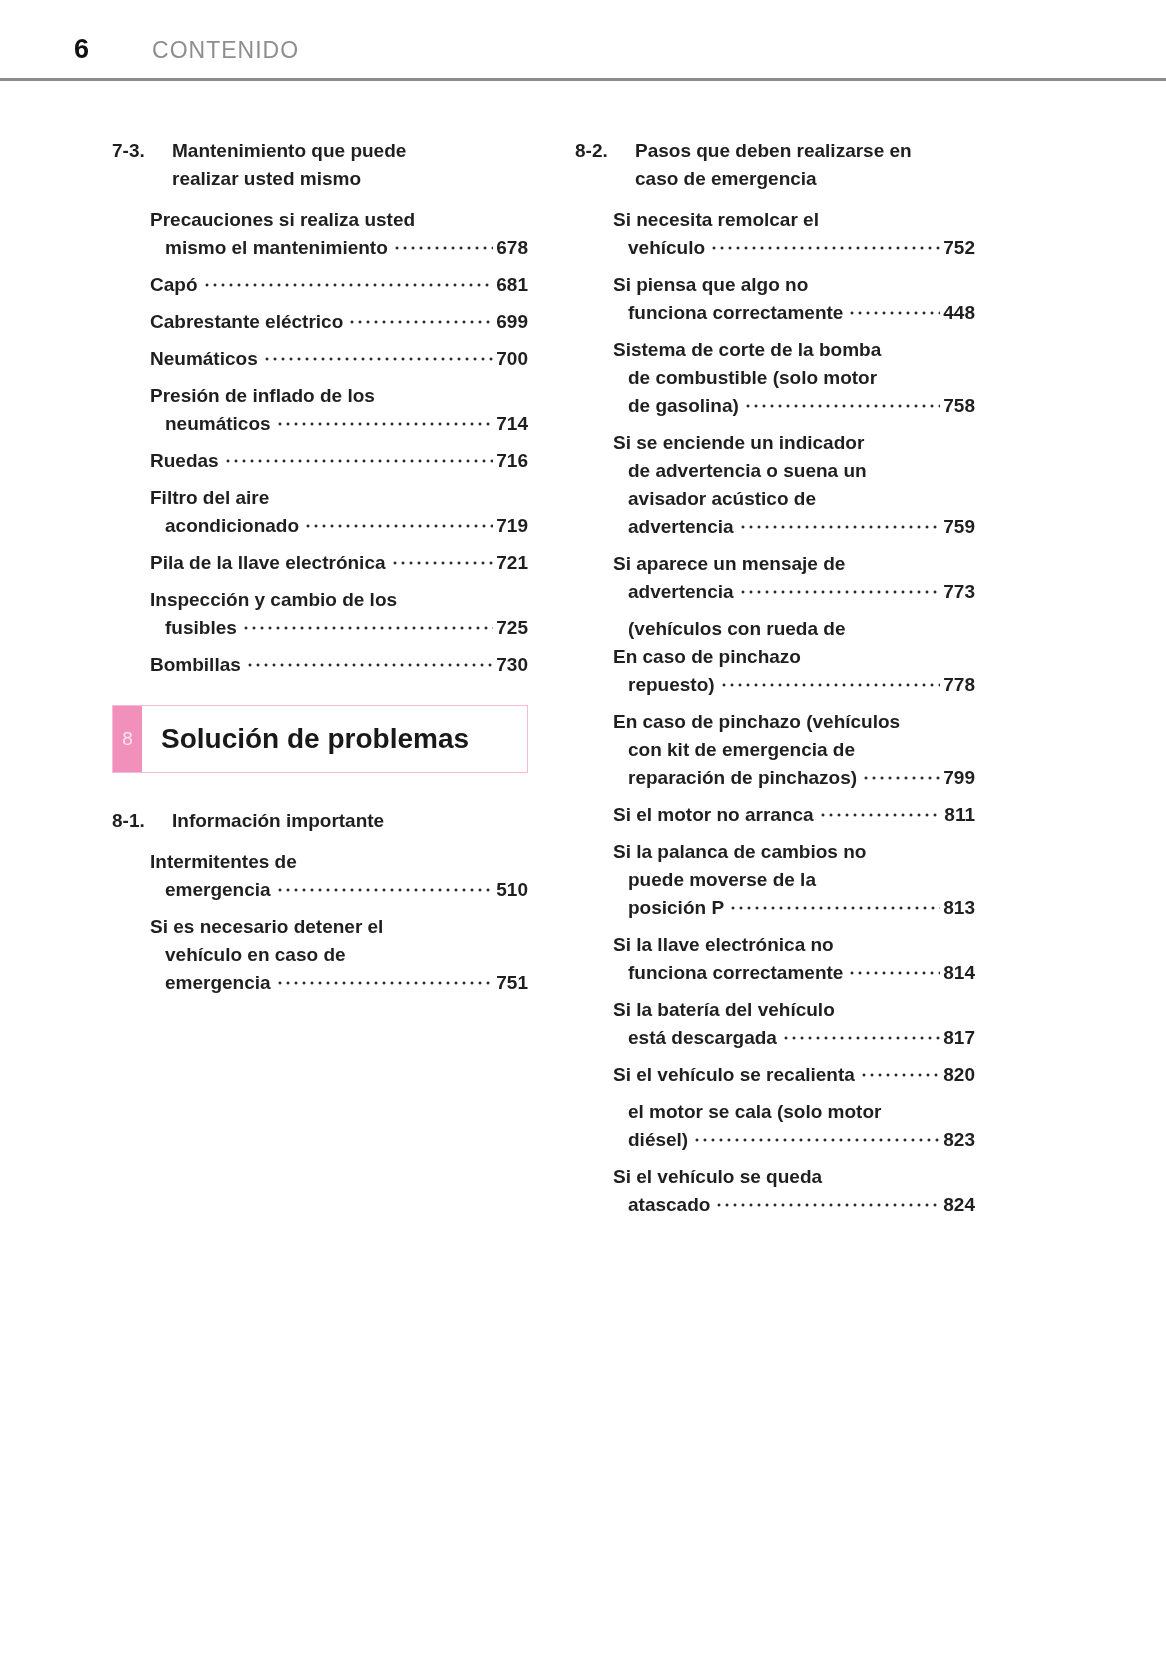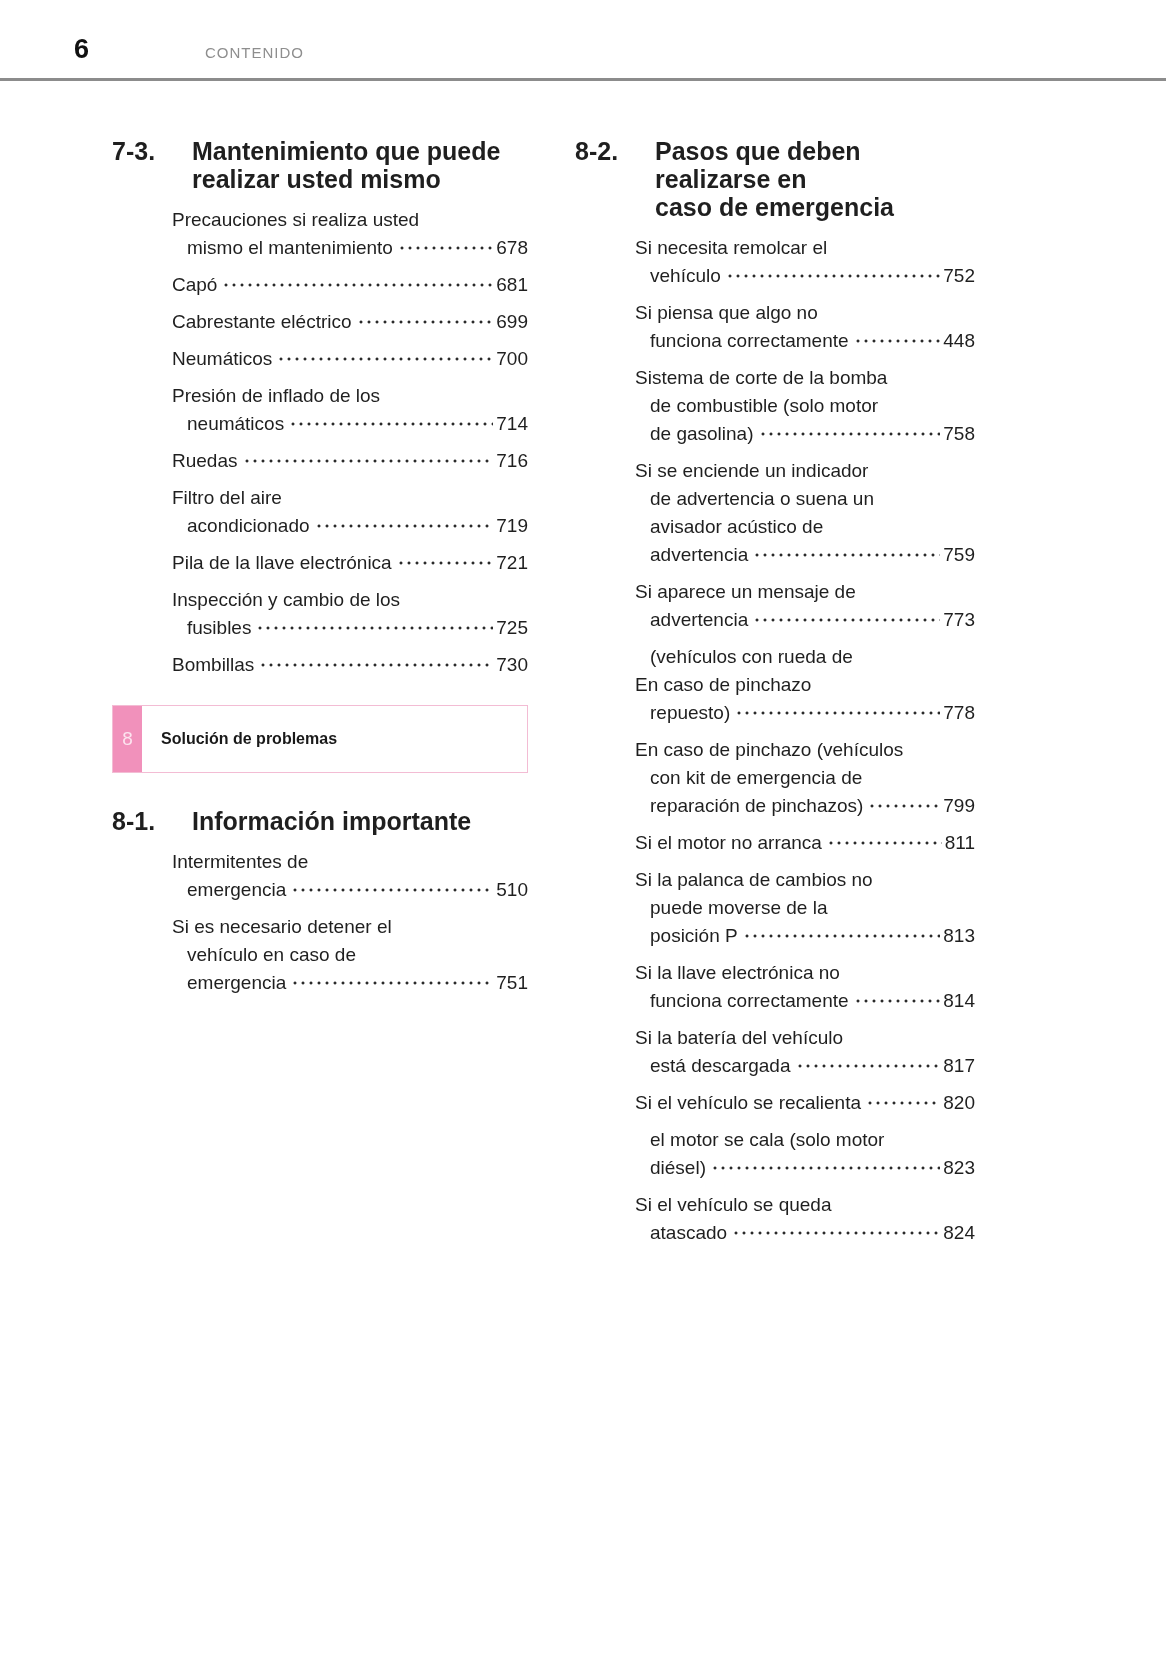--- a/index.html
+++ b/index.html
@@ -17,22 +17,22 @@
     display: flex;
     align-items: baseline;
     padding: 34px 0 0 74px;
   }
   .page-num {
     font-size: 27px;
     font-weight: bold;
     color: #111111;
   }
   .header-title {
-    margin-left: 116px;
-    font-size: 15px;
+    margin-left: 63px;
+    font-size: 23px;
     color: #8e8e8e;
     letter-spacing: 1px;
   }
   .header-rule {
     margin-top: 13px;
     height: 3px;
     background: #8c8c8c;
     width: 100%;
   }
   .columns {
@@ -40,27 +40,26 @@
     padding-left: 112px;
     margin-top: 56px;
   }
   .col-left { width: 416px; }
   .col-right { width: 400px; margin-left: 47px; }
 
   .toc-section { margin-bottom: 26px; }
   .sec-head {
     display: flex;
     font-weight: bold;
-    font-size: 25px;
+    font-size: 19px;
     line-height: 28px;
-    gap: 20px;
   }
   .sec-num { width: 60px; flex: 0 0 60px; }
   .sec-title { flex: 1; }
-  .entries { margin-left: 60px; margin-top: 13px; }
+  .entries { margin-left: 38px; margin-top: 13px; font-weight: bold; }
   .entry { margin-bottom: 9px; font-size: 19px; line-height: 28px; }
   .entry-line.cont, .lead-line.cont { padding-left: 15px; }
   .lead-line { display: flex; align-items: baseline; }
   .entry-text { white-space: nowrap; }
   .leader {
     flex: 1;
     min-width: 18px;
     height: 1em;
     margin: 0 3px 0 5px;
     background-image: radial-gradient(circle, #2a2a2a 1.35px, transparent 1.7px);
@@ -85,21 +84,21 @@
     display: flex;
     align-items: center;
     justify-content: center;
     font-size: 19px;
   }
   .banner-title {
     display: flex;
     align-items: center;
     padding-left: 19px;
     font-weight: bold;
-    font-size: 16px;
+    font-size: 28px;
     color: #191919;
   }
 </style>
 </head>
 <body>
 
 <div class="page">
   <header class="page-header">
     <span class="page-num">6</span>
     <span class="header-title">CONTENIDO</span>

